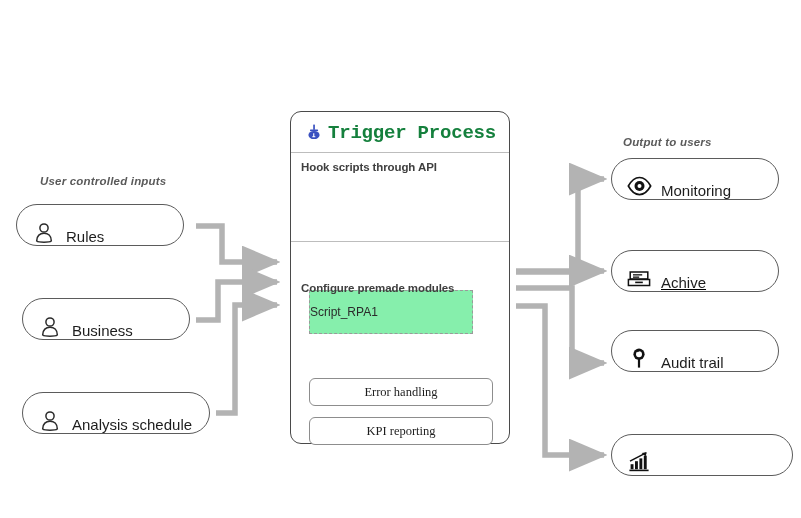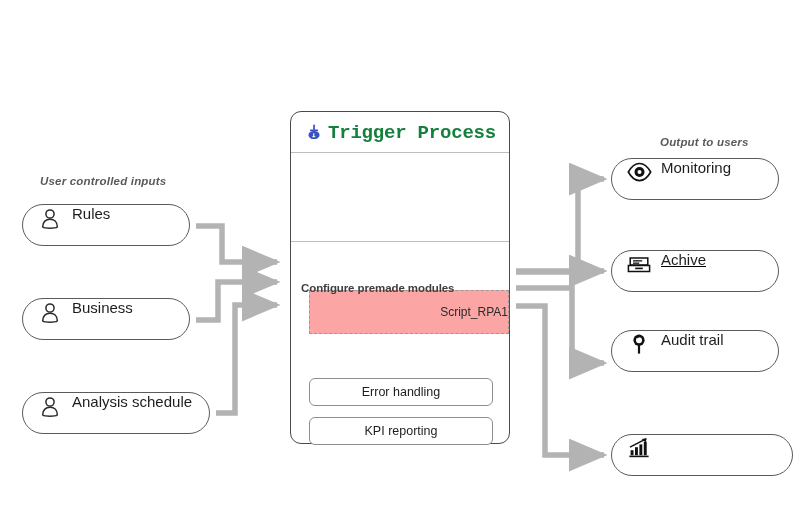--- a/index.html
+++ b/index.html
@@ -34,28 +34,28 @@
   .caption {
     position: absolute;
     font-style: italic;
     font-weight: bold;
     font-size: 11.5px;
     color: #5a5a5a;
     white-space: nowrap;
     letter-spacing: .2px;
   }
   #cap-inputs  { left: 40px;  top: 175px; }
-  #cap-outputs { left: 660px; top: 136px; }
+  #cap-outputs { left: 623px; top: 136px; }
 
   
   .pill {
     position: absolute;
     box-sizing: border-box;
     display: flex;
-    align-items: flex-start;
+    align-items: flex-end;
     border: 1.3px solid #5b5b5b;
     border-radius: 999px;
     background: #ffffff;
     height: 42px;
     padding: 0 14px;
   }
   .pill .ico {
     flex: 0 0 auto;
     width: 26px;
     height: 26px;
@@ -65,21 +65,21 @@
     justify-content: center;
   }
   .pill .lbl {
     font-size: 15px;
     color: #1d1d1d;
     white-space: nowrap;
     font-family: "Liberation Sans", sans-serif;
   }
 
   
-  #pill-rules    { left: 22px; top: 204px; width: 168px; }
+  #pill-rules    { left: 16px; top: 204px; width: 168px; }
   #pill-calendar { left: 22px; top: 298px; width: 168px; }
   #pill-business { left: 22px; top: 392px; width: 188px; }
 
   
   #pill-monitoring { left: 611px; top: 158px; width: 168px; }
   #pill-achive     { left: 611px; top: 250px; width: 168px; text-decoration: underline; }
   #pill-audit      { left: 611px; top: 330px; width: 168px; }
   #pill-analysis   { left: 611px; top: 434px; width: 182px; }
 
   
@@ -124,45 +124,46 @@
     position: absolute;
     left: 0; right: 0;
     top: 129px;
     height: 0;
     border-top: 1px solid #bdbdbd;
   }
   #script-box {
     position: absolute;
     left: 18px;
     top: 178px;
-    width: 200px;
+    width: 164px;
     height: 44px;
     box-sizing: border-box;
     border: 1.2px dashed #9a9a9a;
-    background: #fca5a5;
+    background: #86efac;
     display: flex;
     align-items: center;
-    justify-content: flex-end;
+    justify-content: flex-start;
   }
   #script-box .lbl {
     font-size: 12px;
     color: #2b2b2b;
   }
   .module-btn {
     position: absolute;
     left: 18px;
     width: 184px;
     height: 28px;
     box-sizing: border-box;
     border: 1.2px solid #8d8d8d;
     border-radius: 6px;
     background: #ffffff;
     display: flex;
     align-items: center;
     justify-content: center;
+    font-family: Liberation Serif, serif;
   }
   .module-btn .lbl {
     font-size: 12.5px;
     color: #1d1d1d;
   }
   #mod-error { top: 266px; }
   #mod-kpi   { top: 305px; }
 </style>
 </head>
 <body>
@@ -236,20 +237,21 @@
         <svg width="20" height="20" viewBox="0 0 20 20">
           <rect x="9.2" y="1.6" width="1.7" height="5.2" fill="#3a51c0"></rect>
           <rect x="6.0" y="6.4" width="8.1" height="1.8" rx="0.6" fill="#3a51c0"></rect>
           <ellipse cx="10" cy="12.1" rx="5.6" ry="4.0" fill="#3a51c0"></ellipse>
           <path d="M9.2 10.3 h1.1 v3.0 h1.0 v0.9 h-3.0 v-0.9 h0.9 z" fill="#ffffff"></path>
         </svg>
       </span>
       <span id="process-title">Trigger Process</span>
     </div>
 
+    <div class="sec-title">Hook scripts through API</div>
 
     <div id="script-box">
       <span class="lbl">Script_RPA1</span>
     </div>
 
     <div id="divider-mid"></div>
 
     <div class="sec-title" style="position:absolute; left:0; top:134px;margin-top:36px;">Configure premade modules</div>
 
     <div class="module-btn" id="mod-error">

